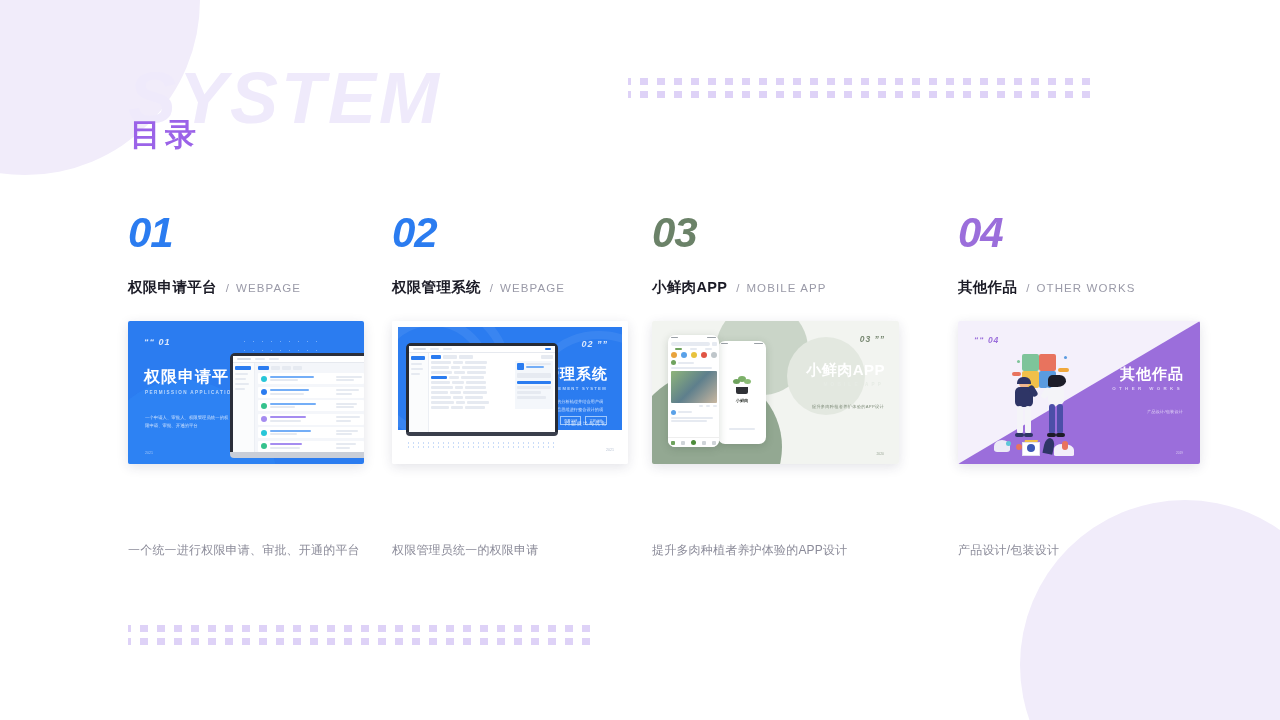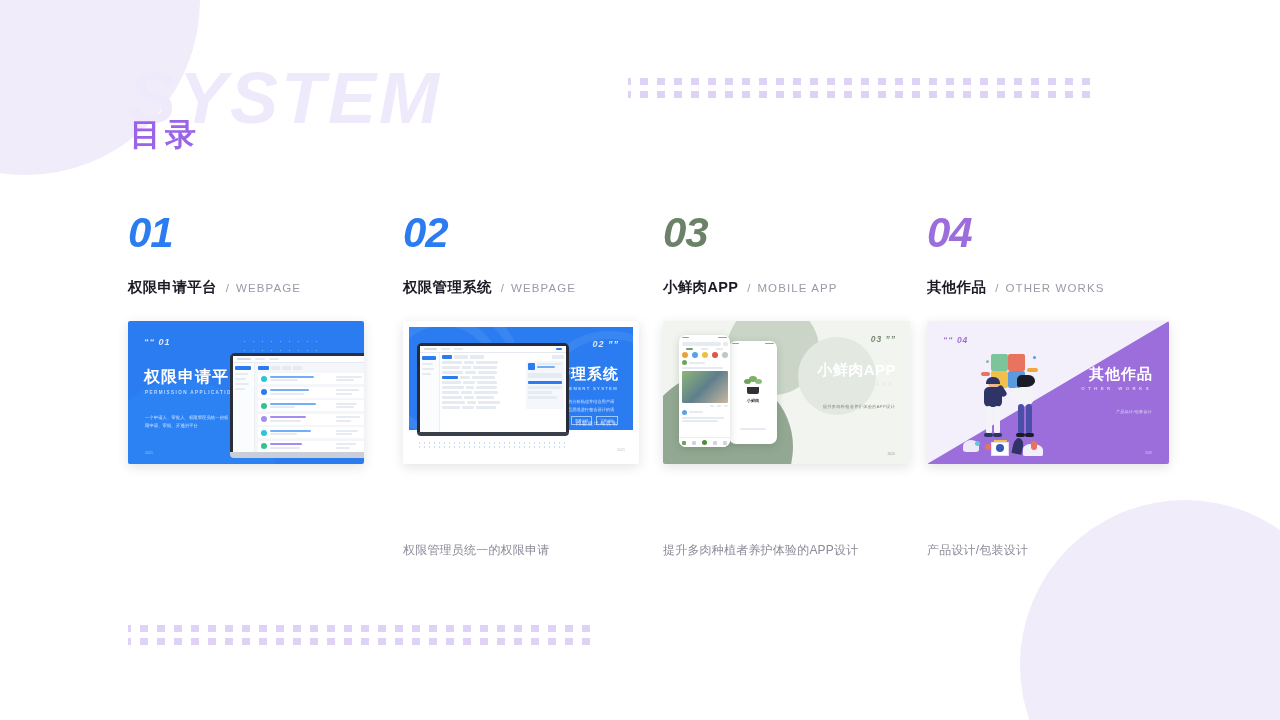--- a/index.html
+++ b/index.html
@@ -41,24 +41,24 @@
     font-size:31px;
     font-weight:bold;
     letter-spacing:4px;
     color:#9b63e8;
     line-height:1;
   }
 
   
   .items { position:absolute; left:128px; top:212px; width:1026px; z-index:2; display:flex; }
   .item { position:relative; }
-  .item.c0 { width:236px; margin-right:39px; }
+  .item.c0 { width:236px; margin-right:28px; }
   .item.c1 { width:236px; margin-right:24px; }
   .item.c2 { width:247px; margin-right:17px; }
-  .item.c3 { width:242px; }
+  .item.c3 { width:242px;margin-left:42px; }
 
   .item-num {
     font-size:42px;
     font-weight:bold;
     line-height:1;
     letter-spacing:-1px;
     font-style:italic;
     font-family:"Liberation Sans","DejaVu Sans",sans-serif;
   }
   .item-title-row { margin-top:24px; display:flex; align-items:baseline; white-space:nowrap; }
@@ -432,20 +432,21 @@
                     </div>
                 </div>
               </div>
             </div>
           </div>
           <div class="laptop-base"></div>
         </div>
       </div>
     </div>
 
+    <div class="item-caption">一个统一进行权限申请、审批、开通的平台</div>
   </div>
 
   <div class="item c1">
     <div class="item-num" style="color:#2b7cf0">02</div>
     <div class="item-title-row">
       <span class="item-title">权限管理系统</span>
       <span class="item-sub"><span class="slash">/</span><span>WEBPAGE</span></span>
     </div>
 
     <div class="thumb-wrap">

